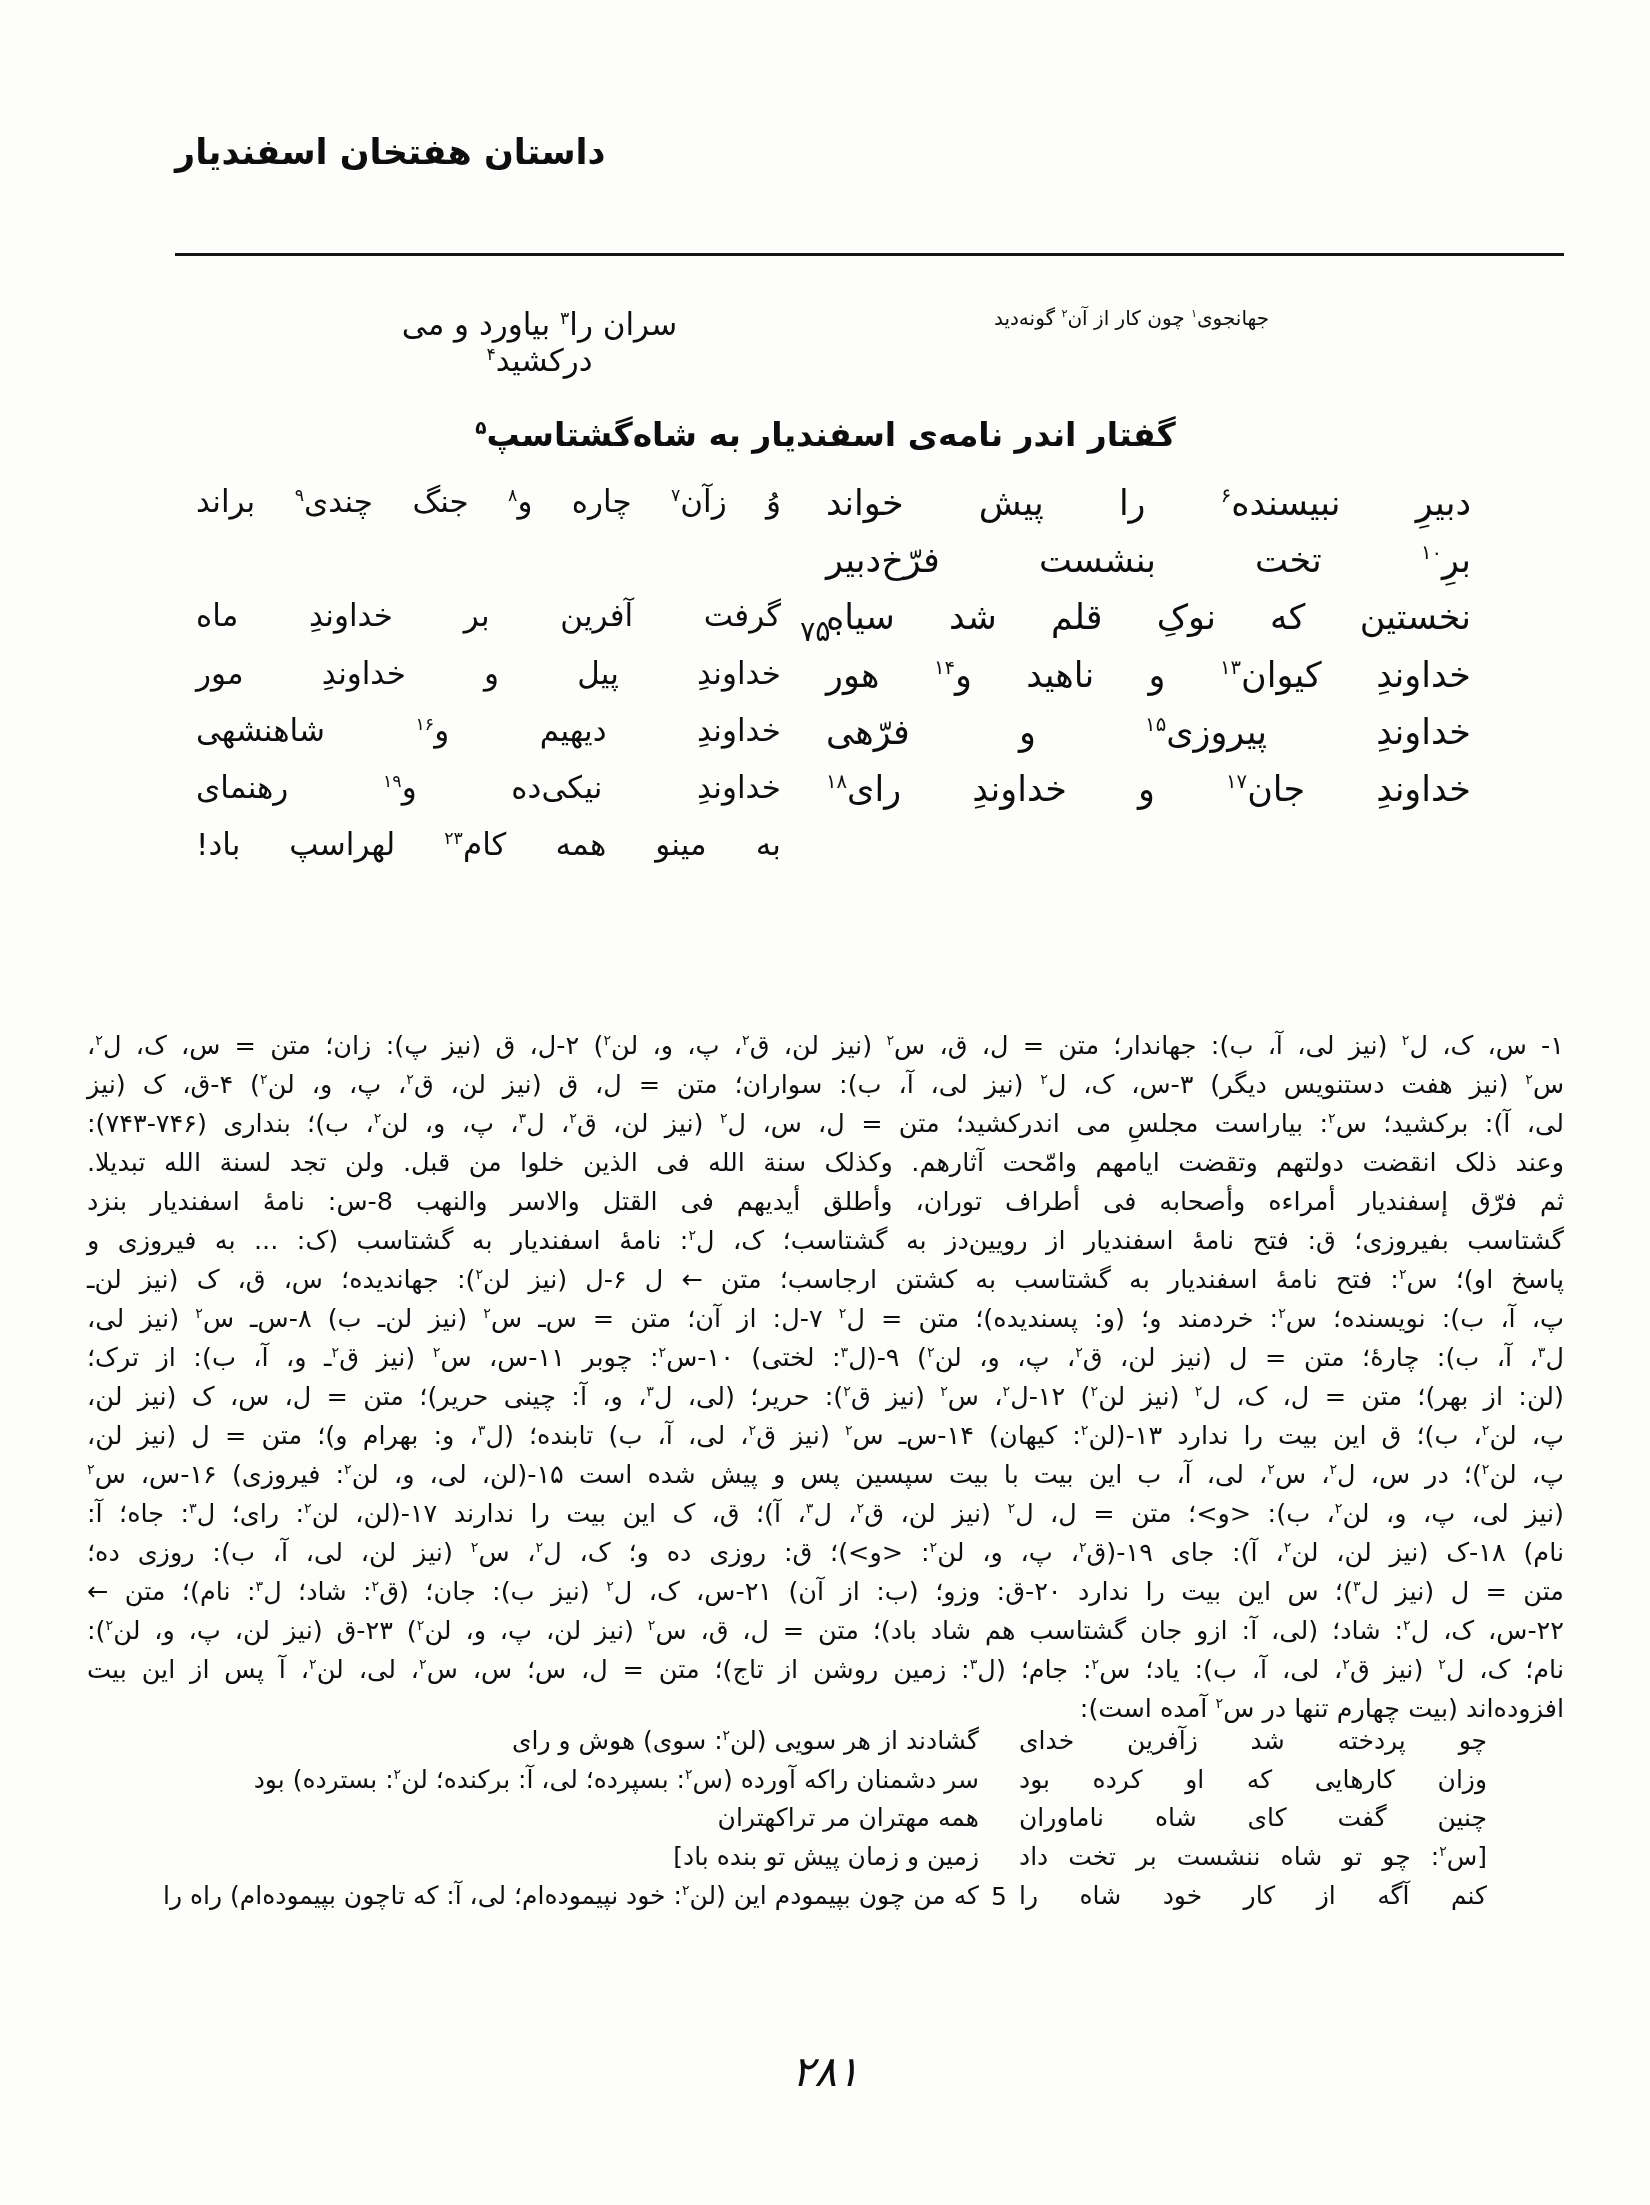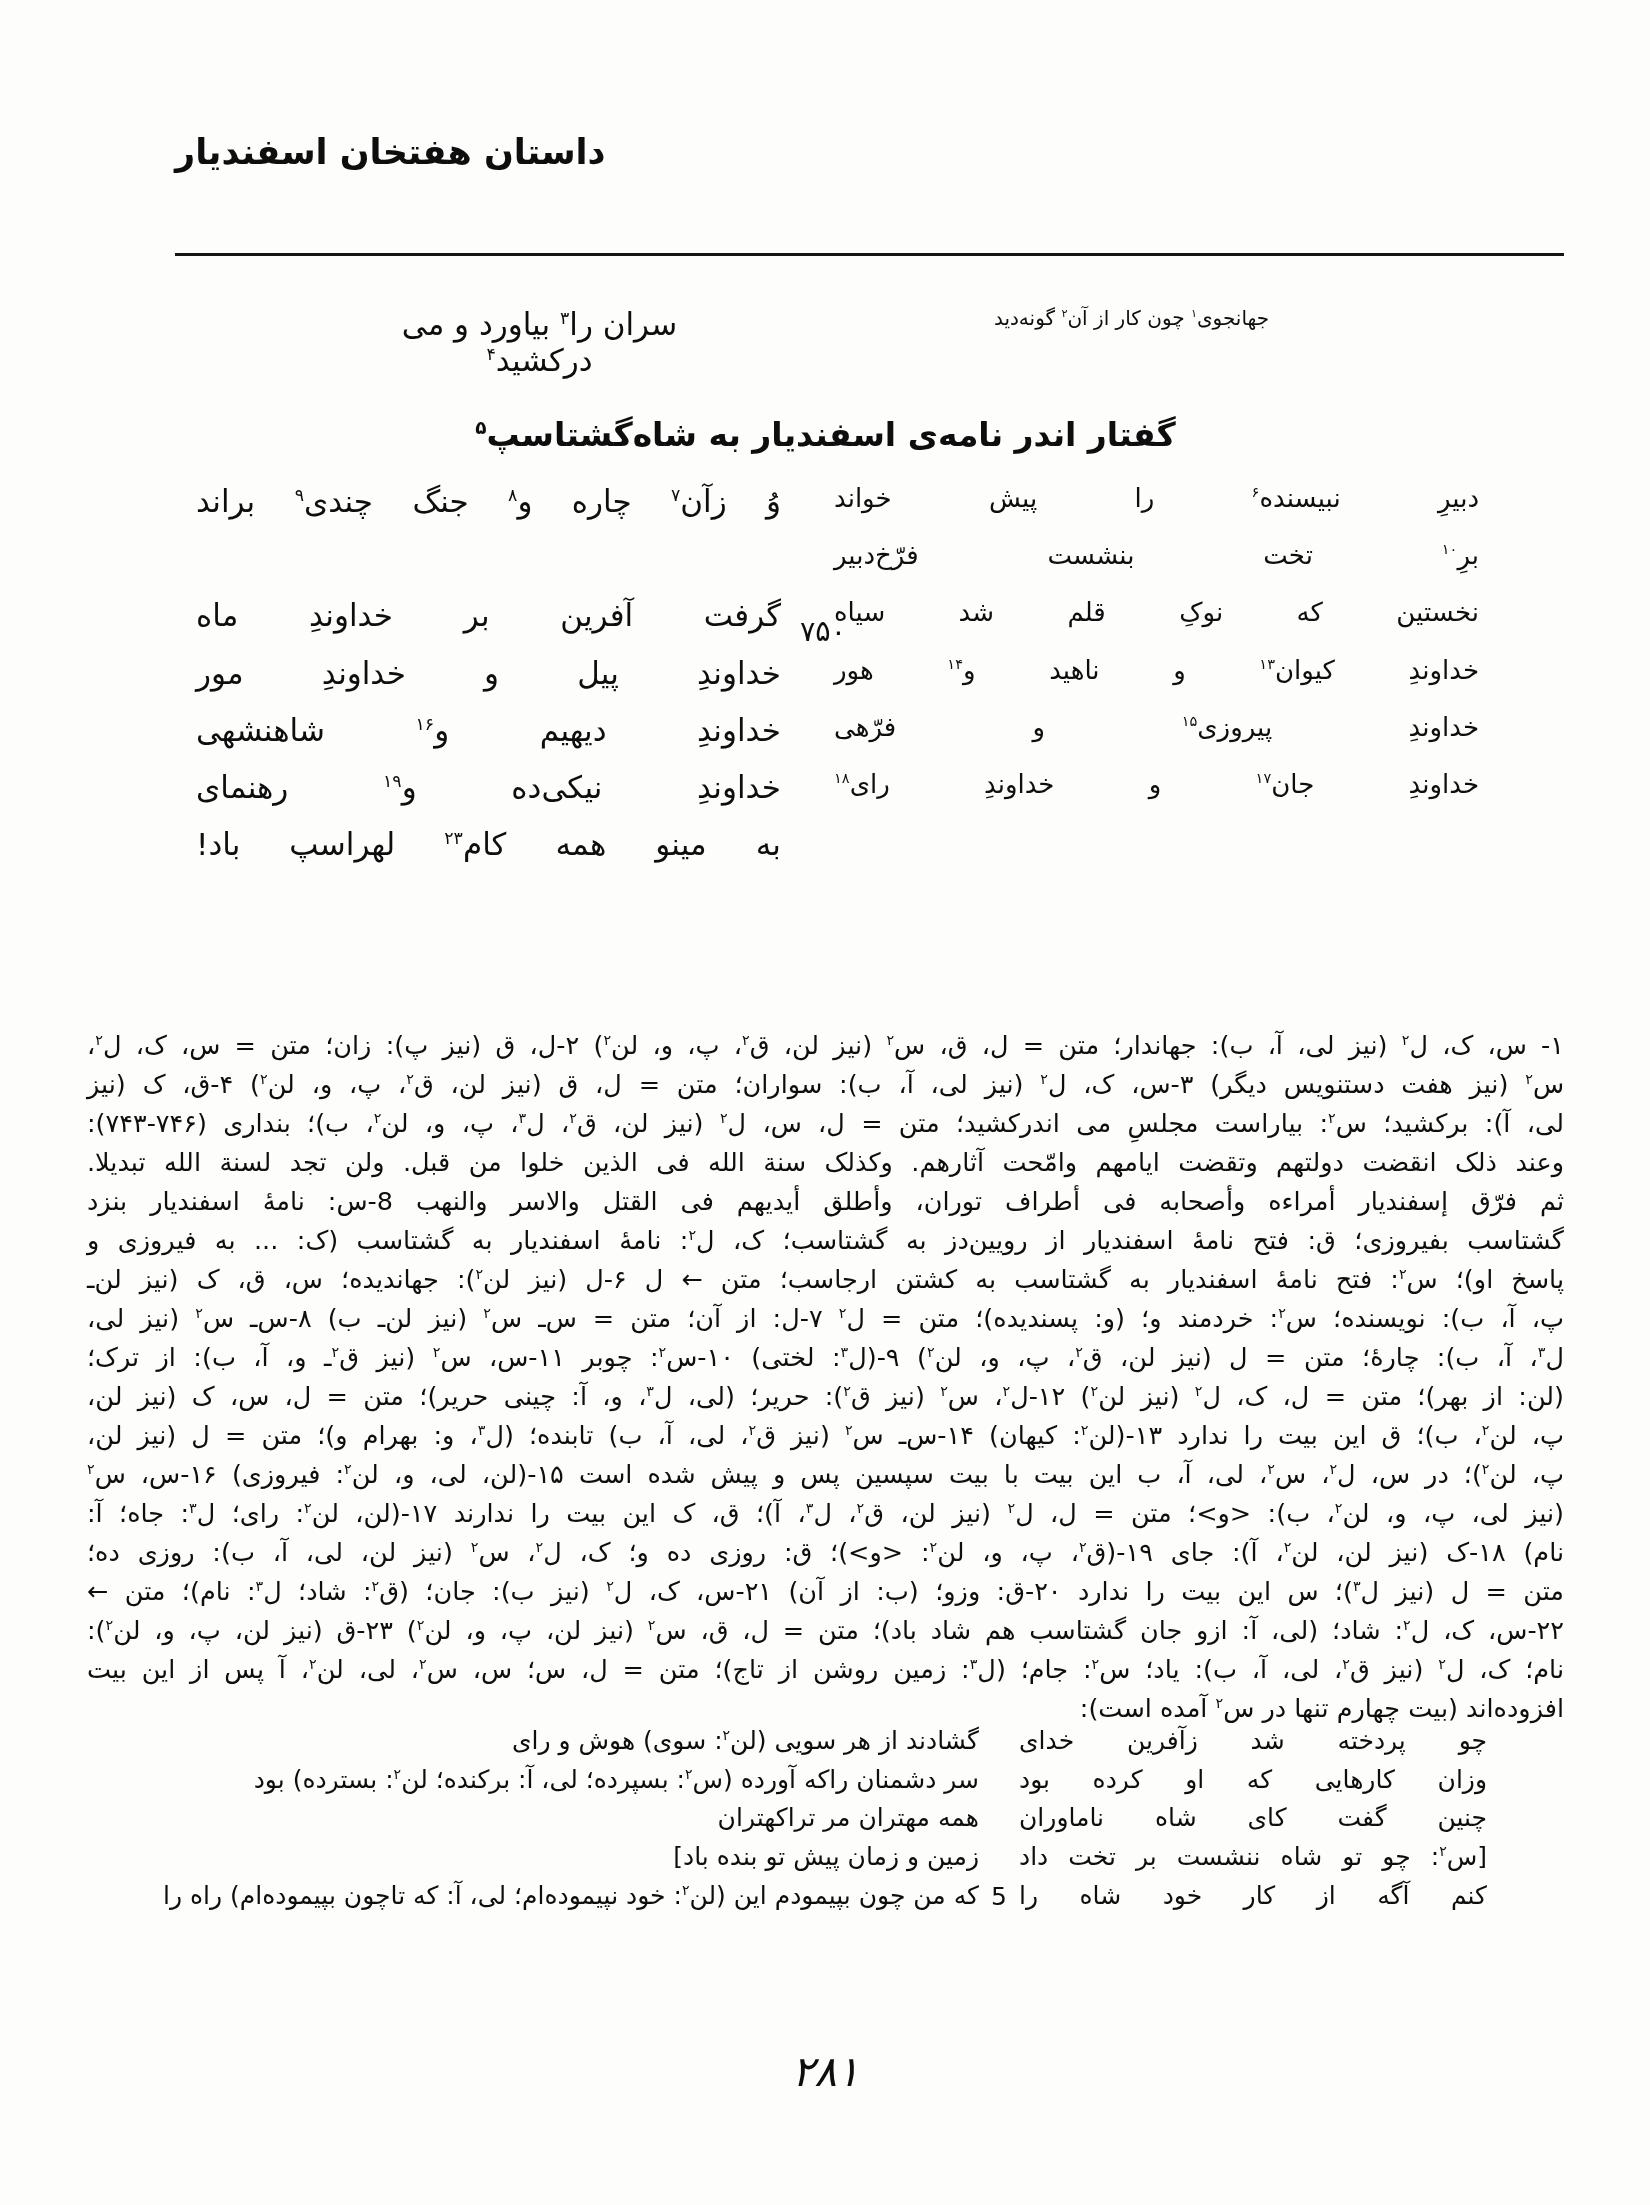--- a/index.html
+++ b/index.html
@@ -18,21 +18,21 @@
 
   
   .intro-right{top:270px;right:258px;width:523px;font-size:20px;text-align:center;}
   .intro-left{top:270px;left:370px;width:339px;font-size:31px;text-align:center;}
 
   
   .sec-head{top:379px;left:0;width:100%;text-align:center;font-size:33px;font-weight:bold;}
 
   
   .vrow{position:absolute;left:0;width:100%;height:57px;}
-  .vr{position:absolute;right:172px;width:645px;font-size:26px;
+  .vr{position:absolute;right:180px;width:645px;font-size:35px;
       text-align:justify;text-align-last:justify;white-space:nowrap;}
   .vl{position:absolute;left:196px;width:585px;font-size:31px;
       text-align:justify;text-align-last:justify;white-space:nowrap;}
   .vnum{position:absolute;right:805px;top:18px;font-size:28.5px;}
 
   
   .apparatus{top:990px;right:87px;left:87px;}
   .ap-line{font-size:25.5px;line-height:39px;
            text-align:justify;text-align-last:justify;white-space:nowrap;}
   .ap-line.ap-last{text-align-last:right;}

